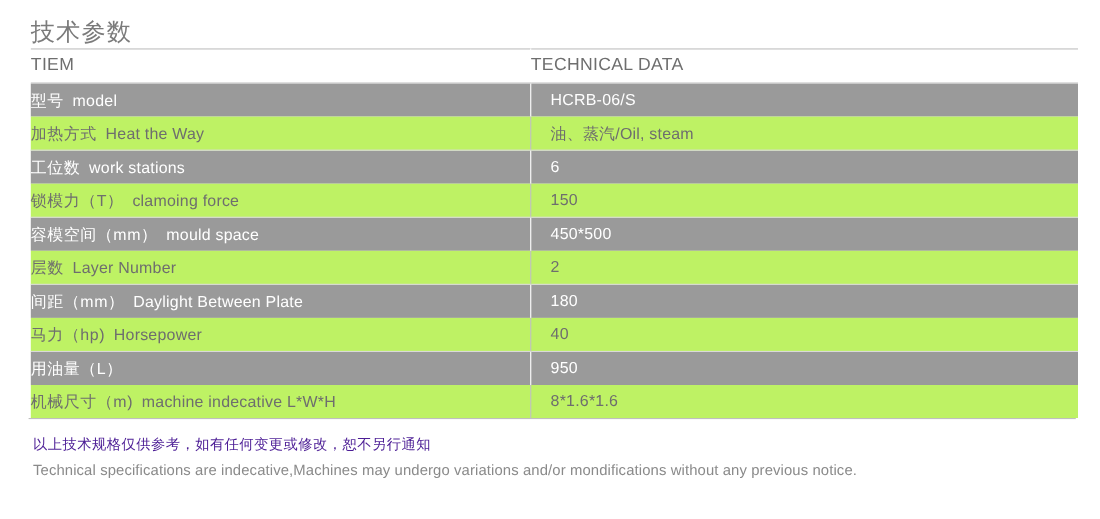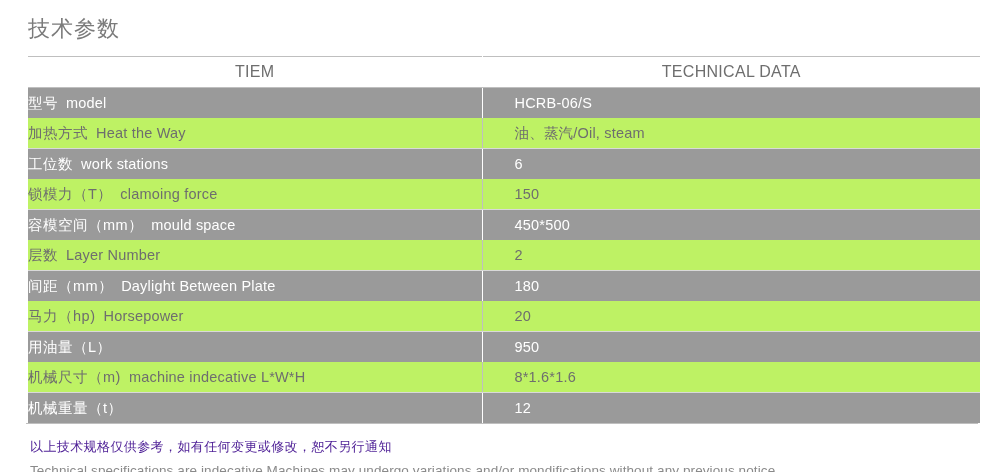--- a/index.html
+++ b/index.html
@@ -20,21 +20,20 @@
     height: 472px;
     box-sizing: border-box;
     padding: 14px 24px 0 24px;
   }
   
   .title-row {
     display: flex;
     align-items: baseline;
     gap: 6px;
     padding-left: 4px;
-    margin-bottom: 12px;
   }
   .title-cn {
     font-size: 22px;
     color: #7b7b7b;
     letter-spacing: 1px;
     font-weight: 400;
   }
   .title-en {
     font-size: 20px;
     color: #7b7b7b;
@@ -54,21 +53,21 @@
   .spec-table th, .spec-table td {
     height: 30px;
     padding: 0;
     font-weight: 400;
     vertical-align: middle;
   }
   thead th {
     background: #ffffff;
     color: #6e6e6e;
     font-size: 16px;
-    text-align: center;
+    text-align: left;
     border: 1px solid #bfbfbf;
     border-left: none;
     border-right: none;
     letter-spacing: 0.3px;
   }
   thead th.head-left {
     border-right: 1px solid #ffffff;
   }
   tbody tr.dark td {
     background: #9a9a9a;
@@ -77,21 +76,21 @@
   tbody tr.light td {
     background: #bef264;
     color: #6e6e6e;
     border-bottom: 1px solid #d9d9d9;
   }
   tbody td.col-item {
     font-size: 14.5px;
     letter-spacing: 0.2px;
   }
   tbody td.col-data {
-    padding-left: 32px;
+    padding-left: 18px;
     font-size: 14.5px;
     letter-spacing: 0.2px;
   }
   tbody tr.dark td.col-item {
     border-right: 1px solid #ffffff;
   }
   tbody tr.light td.col-item {
     border-right: 1px solid #bfbfbf;
   }
   tbody tr:last-child td {
@@ -171,33 +170,29 @@
           <tr class="light">
             <td class="col-item"><span class="cn">层数</span><span class="gap"></span><span>Layer Number</span></td>
             <td class="col-data">2</td>
           </tr>
           <tr class="dark">
             <td class="col-item"><span class="cn">间距（mm）</span><span class="gap"></span><span>Daylight Between Plate</span></td>
             <td class="col-data">180</td>
           </tr>
           <tr class="light">
             <td class="col-item"><span class="cn">马力（hp)</span><span class="gap"></span><span>Horsepower</span></td>
-            <td class="col-data">20</td>
+            <td class="col-data">40</td>
           </tr>
           <tr class="dark">
             <td class="col-item"><span class="cn">用油量（L）</span><span class="gap"></span><span></span></td>
             <td class="col-data">950</td>
           </tr>
           <tr class="light">
             <td class="col-item"><span class="cn">机械尺寸（m)</span><span class="gap"></span><span>machine indecative L*W*H</span></td>
             <td class="col-data">8*1.6*1.6</td>
-          </tr>
-          <tr class="dark">
-            <td class="col-item"><span class="cn">机械重量（t）</span><span class="gap"></span><span></span></td>
-            <td class="col-data">12</td>
           </tr>
         </tbody>
     </table>
   </div>
 
   <div class="notes">
     <div class="note-cn">以上技术规格仅供参考，如有任何变更或修改，恕不另行通知</div>
     <div class="note-en">Technical specifications are indecative,Machines may undergo variations and/or mondifications without any previous notice.</div>
   </div>
 

